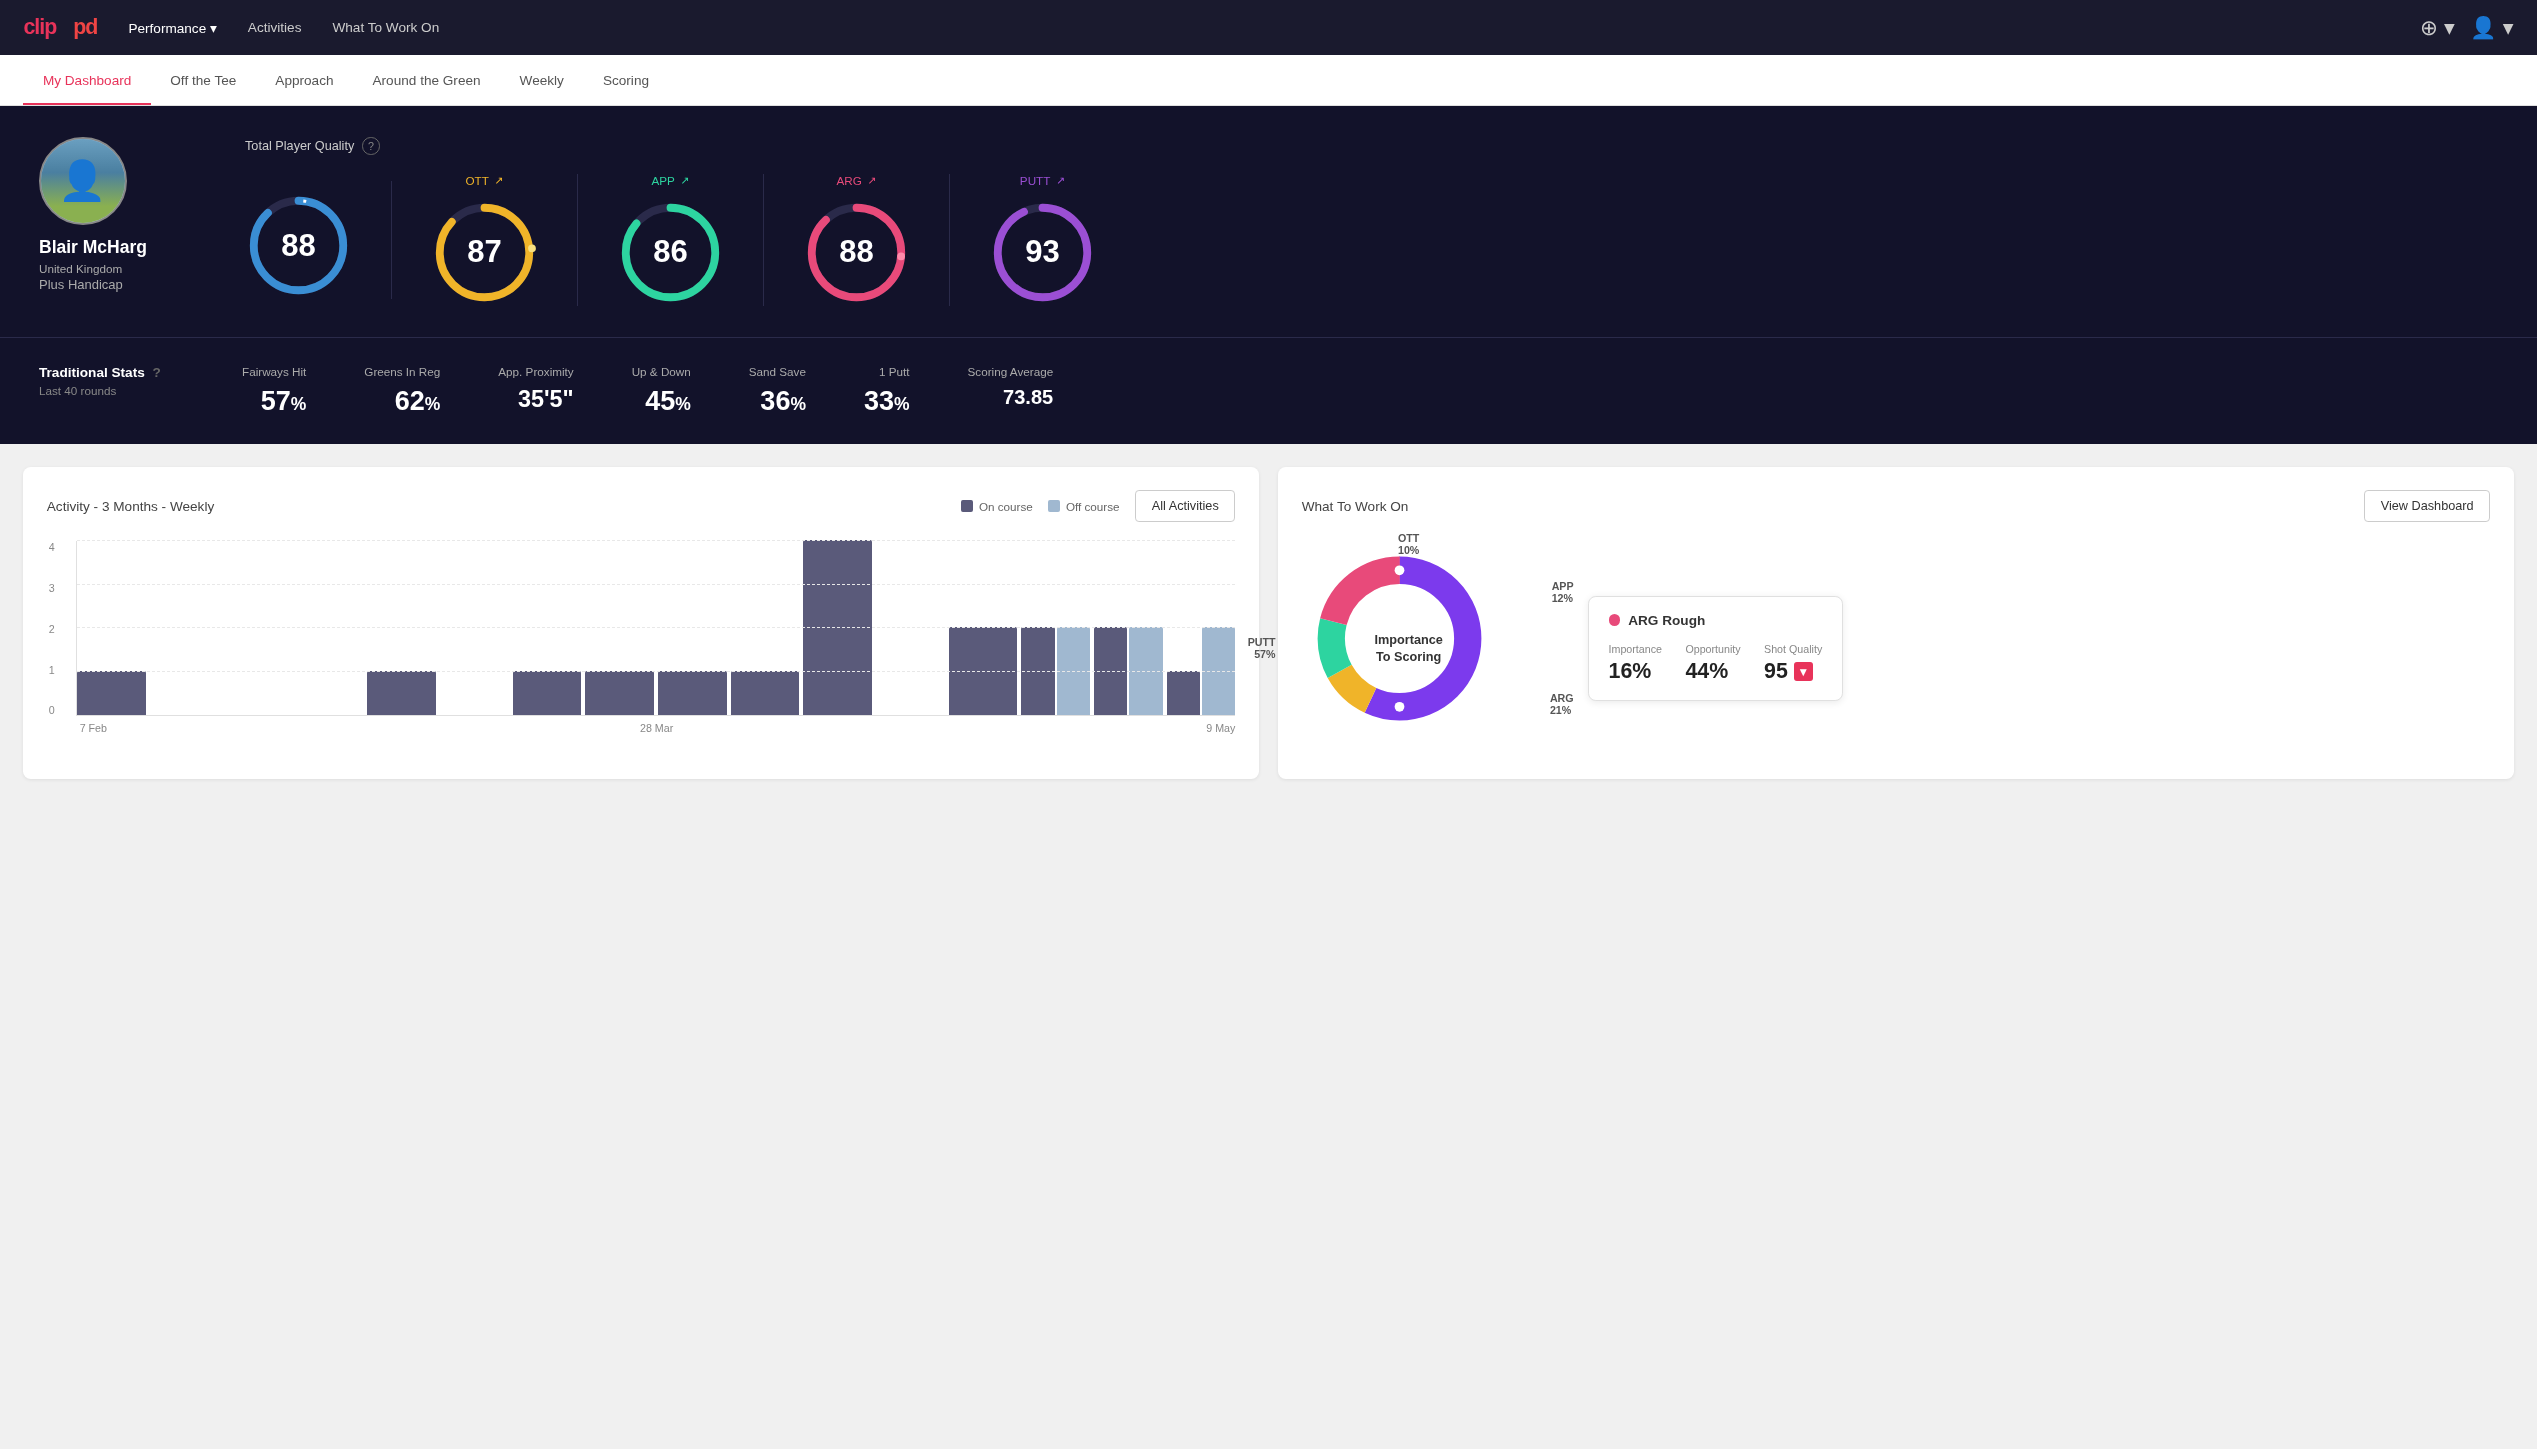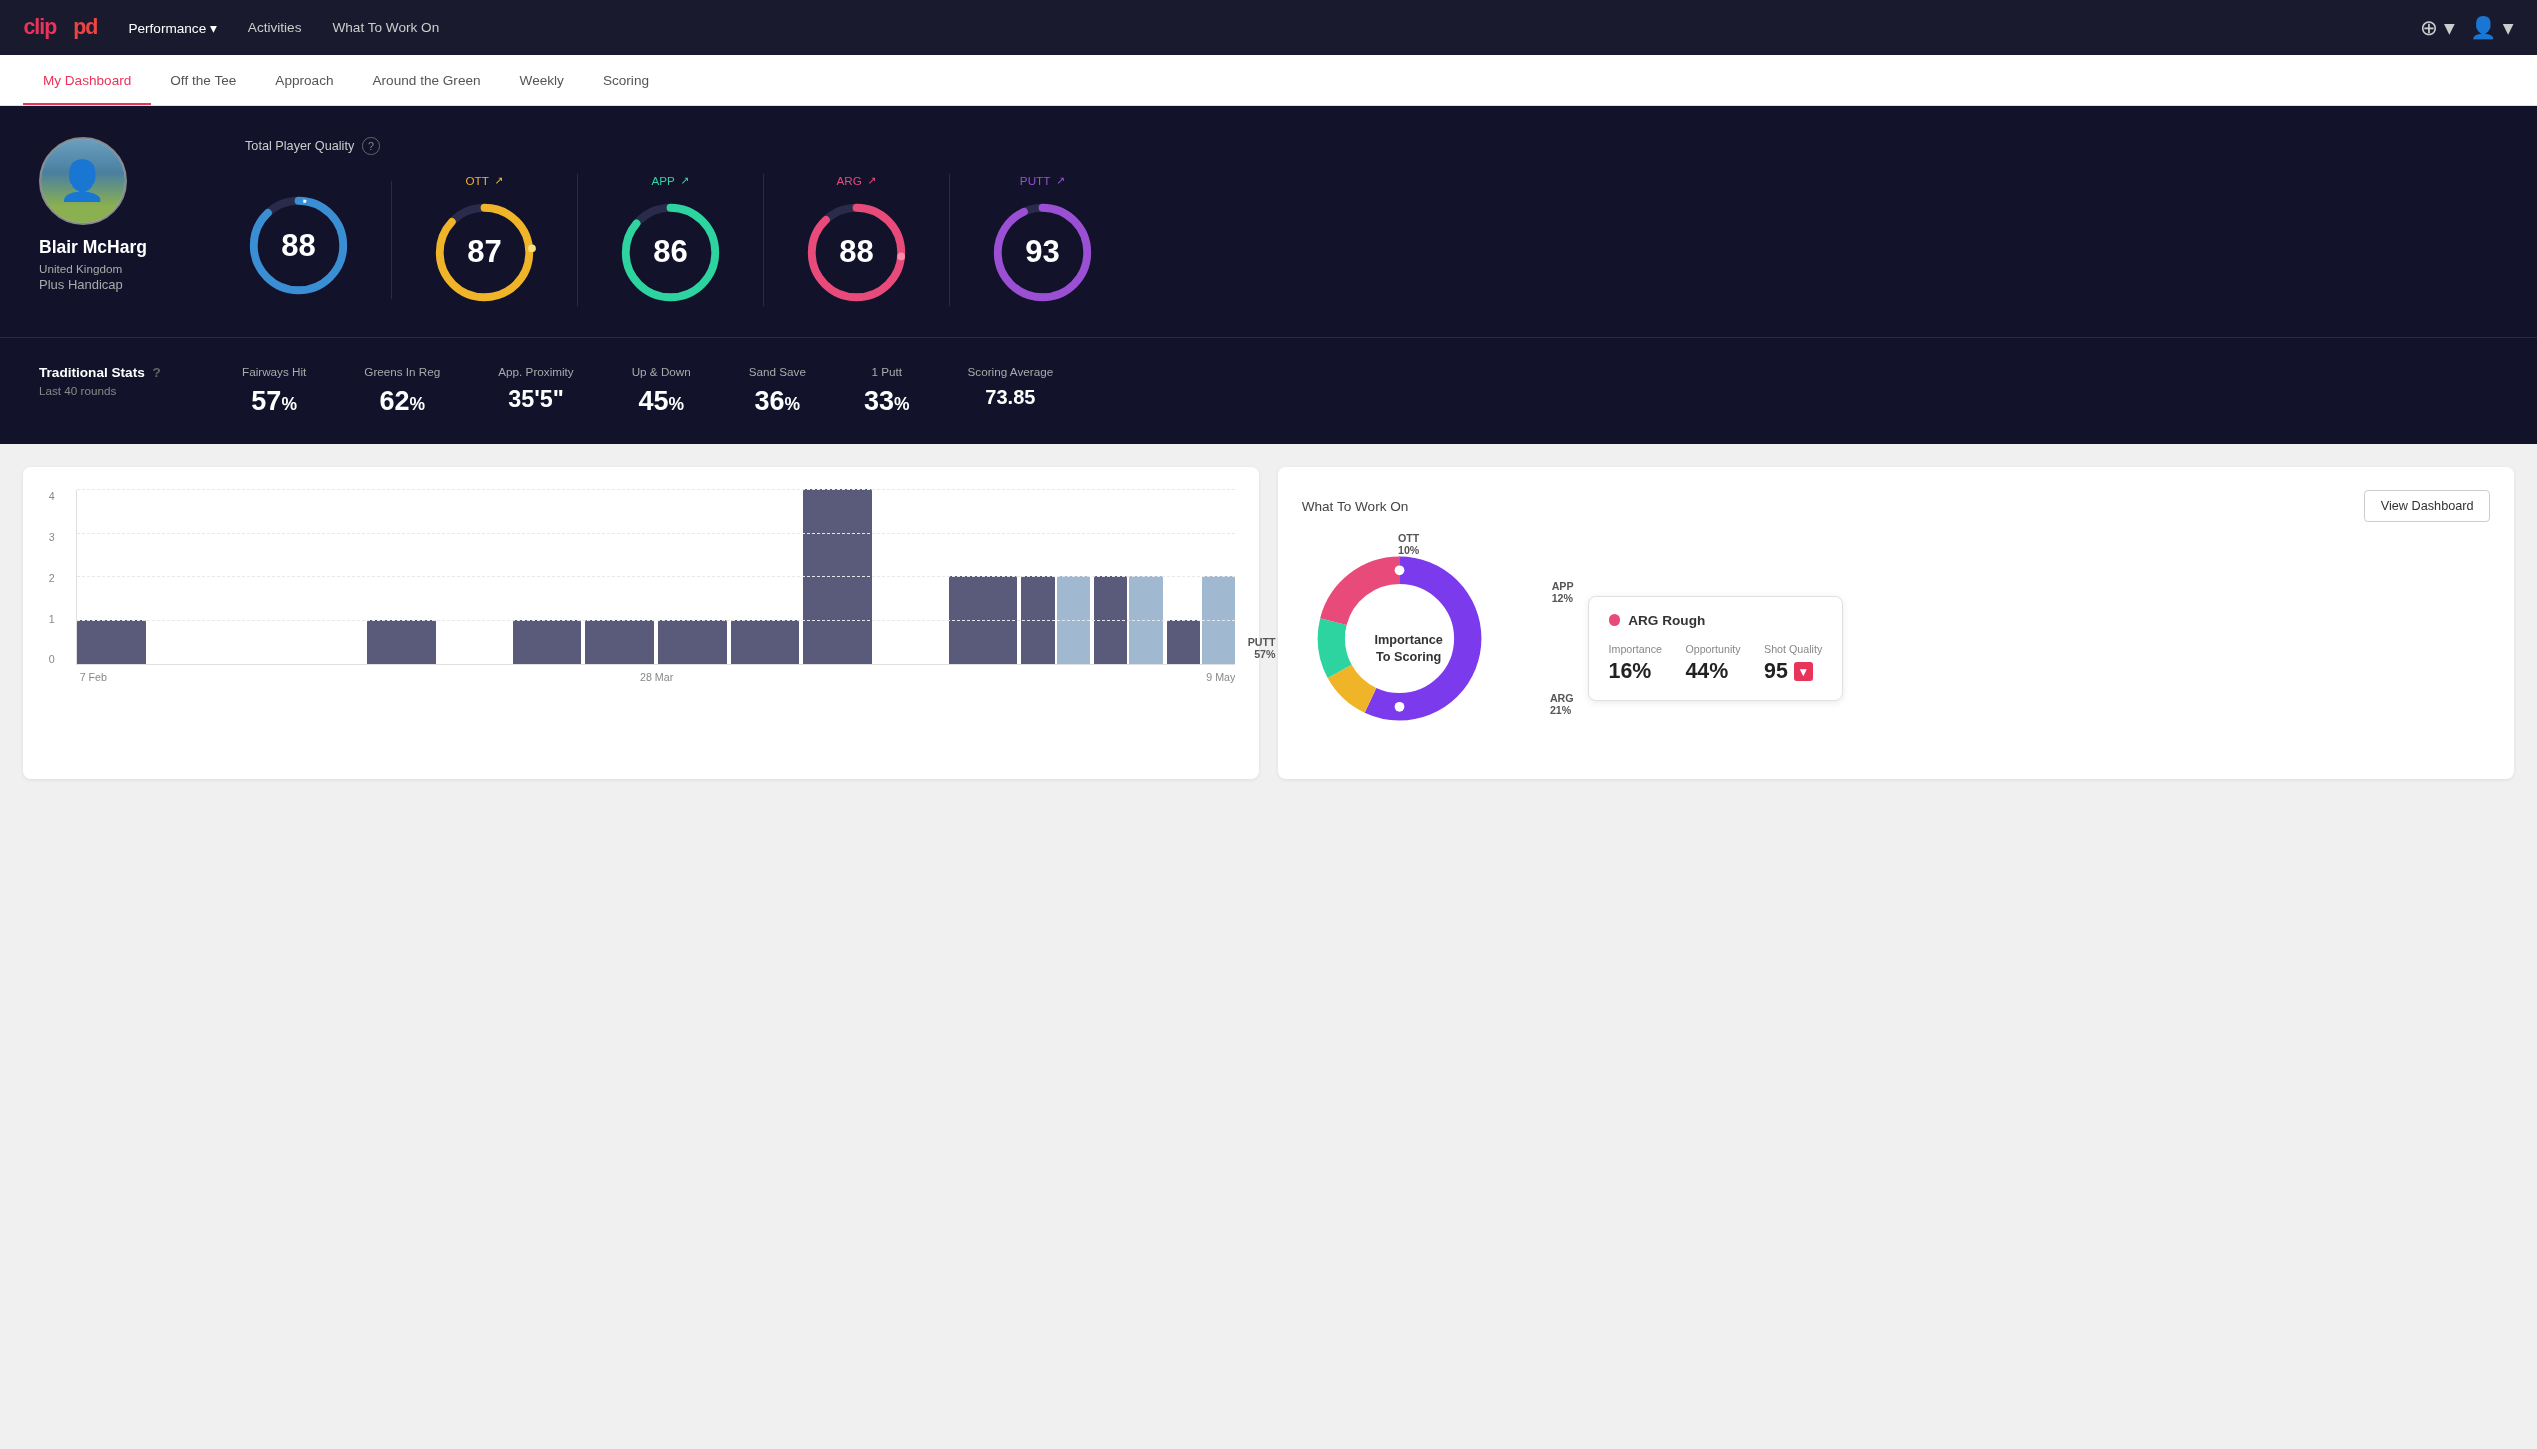--- a/index.html
+++ b/index.html
@@ -192,21 +192,21 @@
       display: flex;
       align-items: center;
       gap: 7.8px;
     }
     .stats-label-col .sublabel { color: #888; font-size: 11.7px; margin-top: 3.9px; }
     .stats-grid {
       display: flex;
       gap: 58px;
       flex: 1;
     }
-    .stat-item { text-align: center; }
+    .stat-item { text-align: right; }
     .stat-name { color: #aaa; font-size: 11.7px; margin-bottom: 7.8px; }
     .stat-value {
       color: #fff;
       font-size: 27px;
       font-weight: 700;
     }
     .stat-value .unit { font-size: 17.5px; }
 
     
     .bottom-section {
@@ -528,20 +528,36 @@
     <div class="stat-item">
       <div class="stat-name">Scoring Average</div>
       <div class="stat-value" style="font-size:20px;">73.85</div>
     </div>
   </div>
 </div>
 
 <div class="bottom-section">
 
   <div class="card activity-card">
+    <div class="card-header">
+      <span class="card-title">Activity - 3 Months - Weekly</span>
+      <div style="display:flex;align-items:center;gap:15.6px;">
+        <div class="legend">
+          <div class="legend-item">
+            <div class="legend-dot" style="background:#5a5a7a;"></div>
+            <span>On course</span>
+          </div>
+          <div class="legend-item">
+            <div class="legend-dot" style="background:#a0b8d0;"></div>
+            <span>Off course</span>
+          </div>
+        </div>
+        <button class="btn-outline">All Activities</button>
+      </div>
+    </div>
 
     <div class="chart-area">
       <div style="position:relative; margin-left:29px;">
         <div class="y-labels">
           <span>0</span>
           <span>1</span>
           <span>2</span>
           <span>3</span>
           <span>4</span>
         </div>

